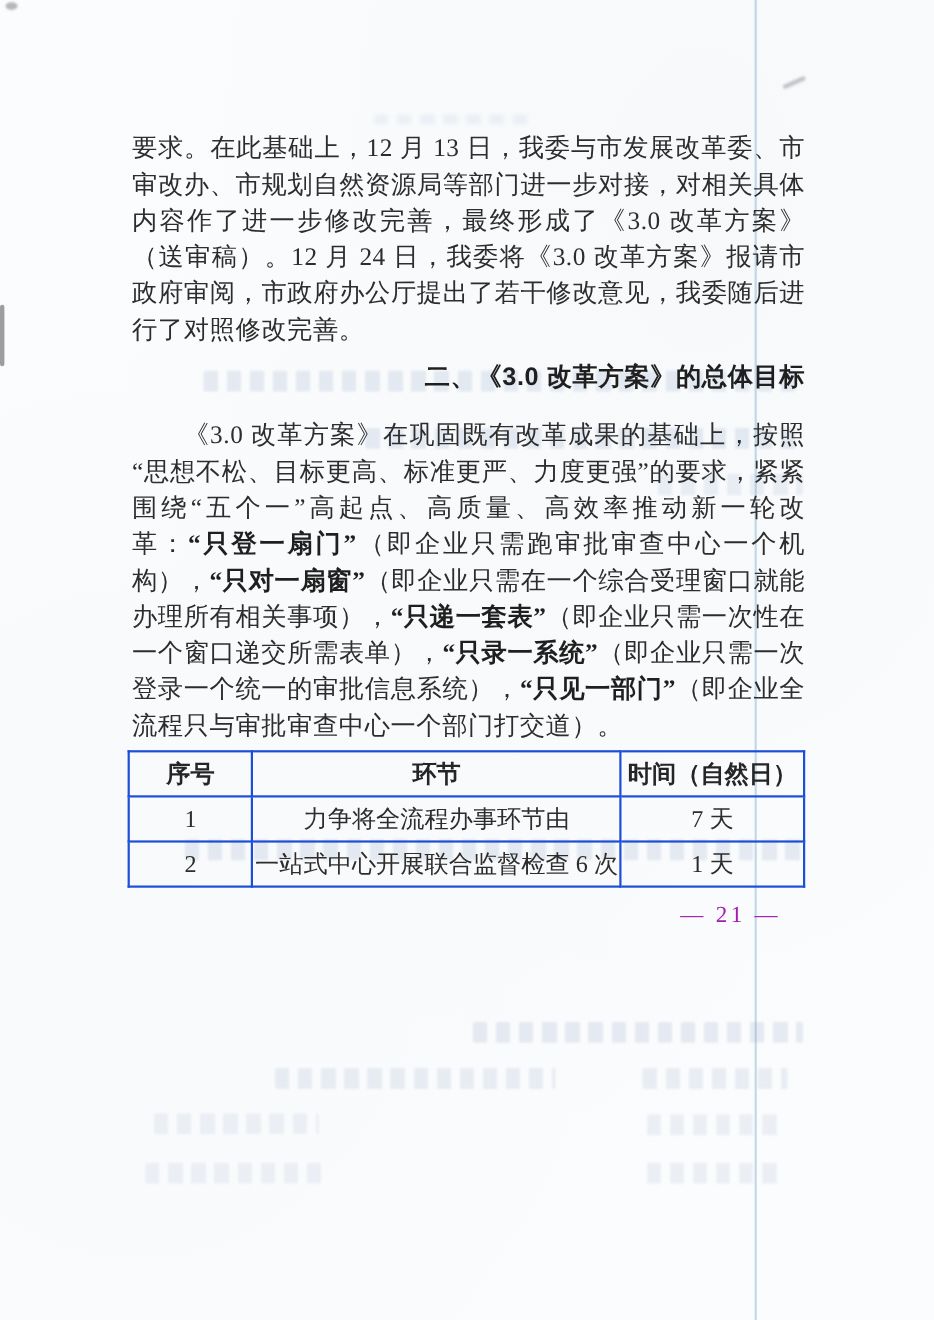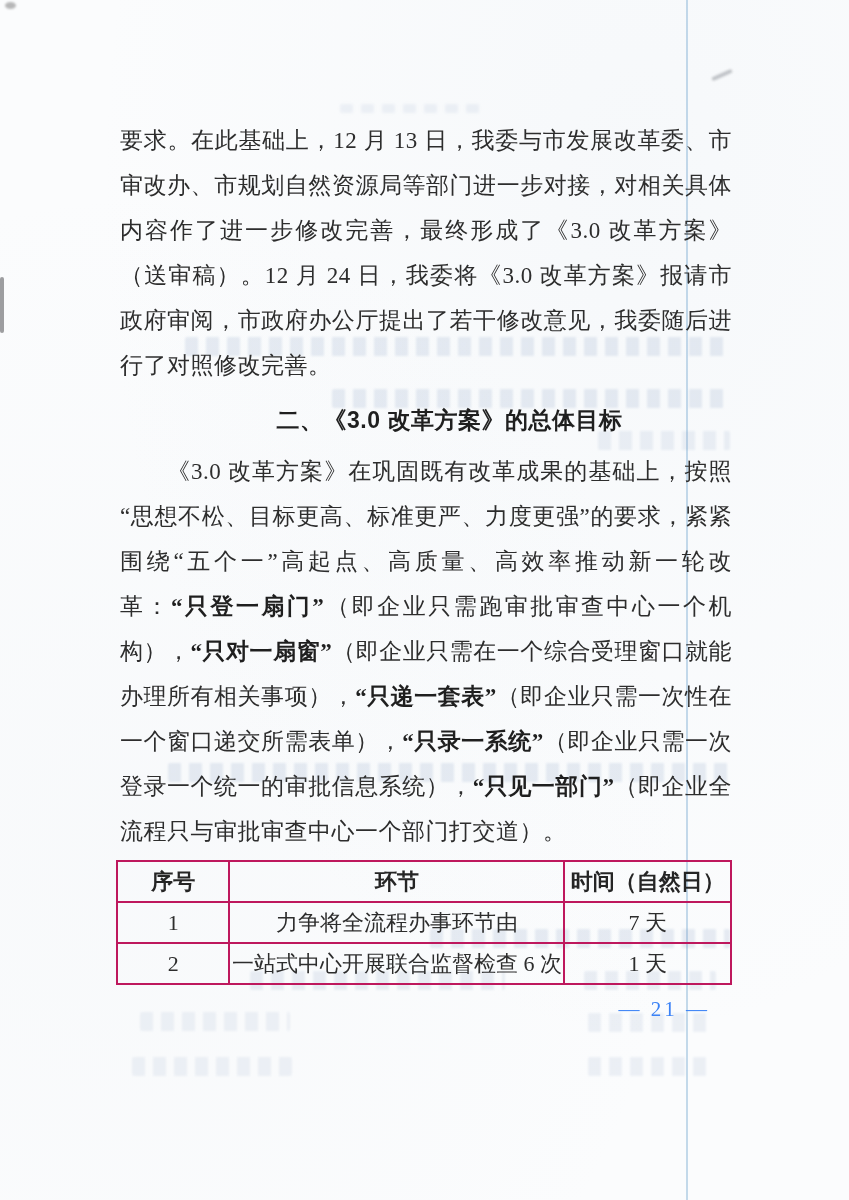--- a/index.html
+++ b/index.html
@@ -33,39 +33,39 @@
   .g12{left:340px;top:104px;width:140px;height:9px;opacity:.35;filter:blur(1.8px);}
   .speck{position:absolute;left:5px;top:2px;width:11px;height:7px;border-radius:50%;
     background:rgba(100,100,100,0.45);filter:blur(1px);}
   .diag-smudge{position:absolute;left:711px;top:73px;width:22px;height:4px;
     background:rgba(128,133,140,0.45);transform:rotate(-24deg);filter:blur(1px);border-radius:2px;}
   .edge-streak{position:absolute;left:0;top:277px;width:4px;height:56px;
     background:rgba(80,80,84,0.55);filter:blur(.7px);border-radius:2px;}
 
   
   .content{position:absolute;left:120px;top:0;width:612px;padding-top:118px;}
-  p{margin:0;font-size:23px;line-height:45px;color:#2d2d2d;text-align:justify;
+  p{margin:0;font-size:23px;line-height:33px;color:#2d2d2d;text-align:justify;
     letter-spacing:.5px;}
   p.indent{text-indent:47px;}
   p.heading{font-family:"Liberation Sans","DejaVu Sans",sans-serif;font-weight:bold;
-    color:#1d1d1d;text-align:center;margin-top:10px;}
-  p.p2{margin-top:6px;}
+    color:#1d1d1d;text-align:right;margin-top:10px;}
+  p.p2{margin-top:20px;}
   p.p3{margin-top:5px;}
   .b{font-weight:bold;color:#1f1f1f;}
 
   table.doc-table{border-collapse:collapse;table-layout:fixed;width:616px;
     margin-left:-4px;margin-top:6px;background:transparent;}
-  .doc-table th,.doc-table td{border:2px solid #be185d;text-align:center;
+  .doc-table th,.doc-table td{border:2px solid #1d4ed8;text-align:center;
     vertical-align:middle;font-size:22px;color:#2d2d2d;padding:0;height:39px;
     overflow:hidden;white-space:nowrap;}
   .doc-table th{font-weight:bold;color:#252525;}
   .col-idx{width:112px;}.col-step{width:334px;}.col-time{width:166px;}
 
   .footer{margin-top:12px;text-align:right;padding-right:22px;}
-  .footer span{font-size:21px;color:#3b82f6;letter-spacing:3px;}
+  .footer span{font-size:21px;color:#a21caf;letter-spacing:3px;}
 </style>
 </head>
 <body>
 
 <div class="page">
 
   <div class="scan-line"></div>
   <div class="ghost g1"></div>
   <div class="ghost g2"></div>
   <div class="ghost g3"></div>

